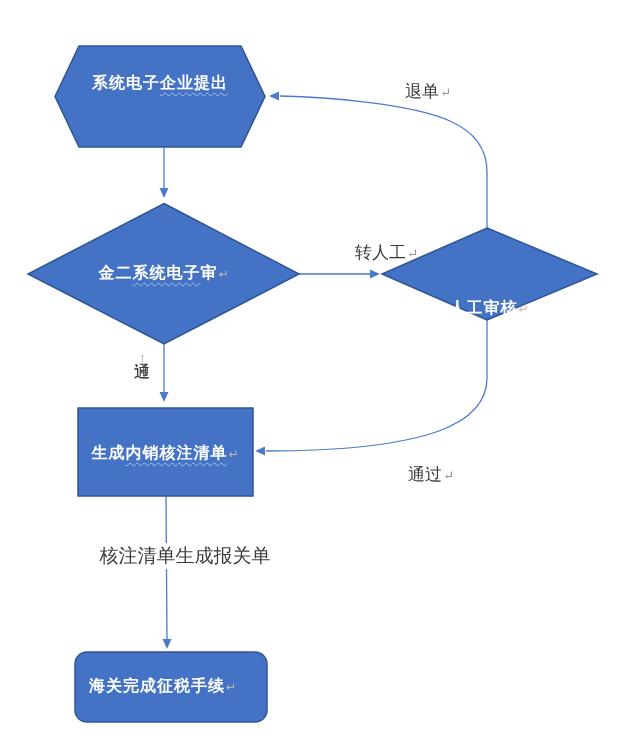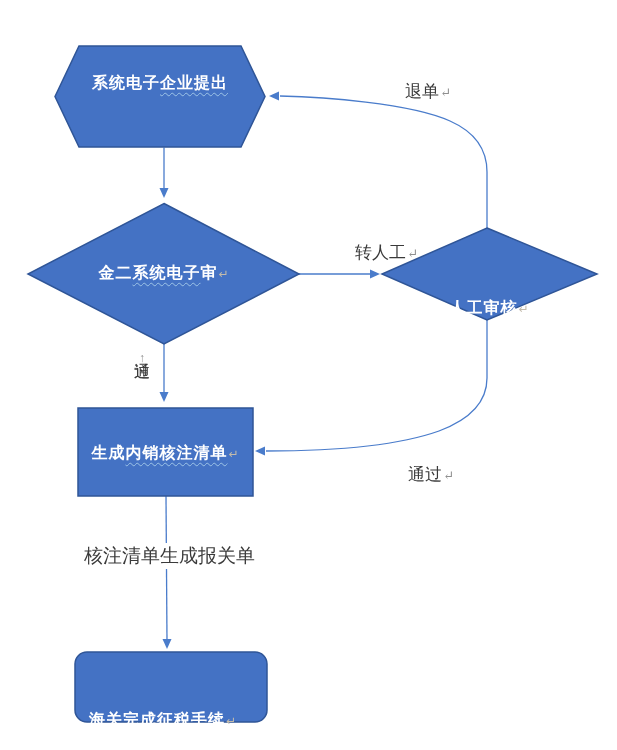--- a/index.html
+++ b/index.html
@@ -31,21 +31,21 @@
     font-size:17px;white-space:nowrap;line-height:18px;
   }
   .edge-label-vertical{
     position:absolute;color:var(--label-text,#3a3a3a);
     font-family:"Liberation Serif","DejaVu Serif",serif;
     font-size:16px;line-height:18px;
     writing-mode:vertical-rl;text-orientation:upright;
   }
   .edge-label-vertical .ret-dark{margin-left:0;margin-top:1px;font-size:12px;}
   .note-paragraph{
-    position:absolute;left:84px;top:543px;width:202px;
+    position:absolute;left:84px;top:543px;width:202px;text-align:center;
     color:var(--label-text,#3a3a3a);
     font-family:Liberation Sans, sans-serif;
     font-size:19px;line-height:26px;background:#fff;
   }
 </style>
 </head>
 <body>
 
 <div class="canvas">
 
@@ -85,21 +85,21 @@
   </div>
 
   <div class="node-label" style="left:382px;top:265px;width:215px;margin-top:33px;">
     <span>人工审核</span><span class="ret-light">↵</span>
   </div>
 
   <div class="node-label" style="left:78px;top:443px;width:175px;">
     <span>生成</span><span class="wavy">内销核注清单</span><span class="ret-light">↵</span>
   </div>
 
-  <div class="node-label" style="left:75px;top:710px;width:176px;">
+  <div class="node-label" style="left:75px;top:676px;width:176px;">
     <span>海关完成征税手续</span><span class="ret-light">↵</span>
   </div>
 
   <div class="edge-label" style="left:405px;top:83px;">
     <span>退单</span><span class="ret-dark">↵</span>
   </div>
 
   <div class="edge-label" style="left:311px;top:244px;margin-left:44px;">
     <span>转人工</span><span class="ret-dark">↵</span>
   </div>

